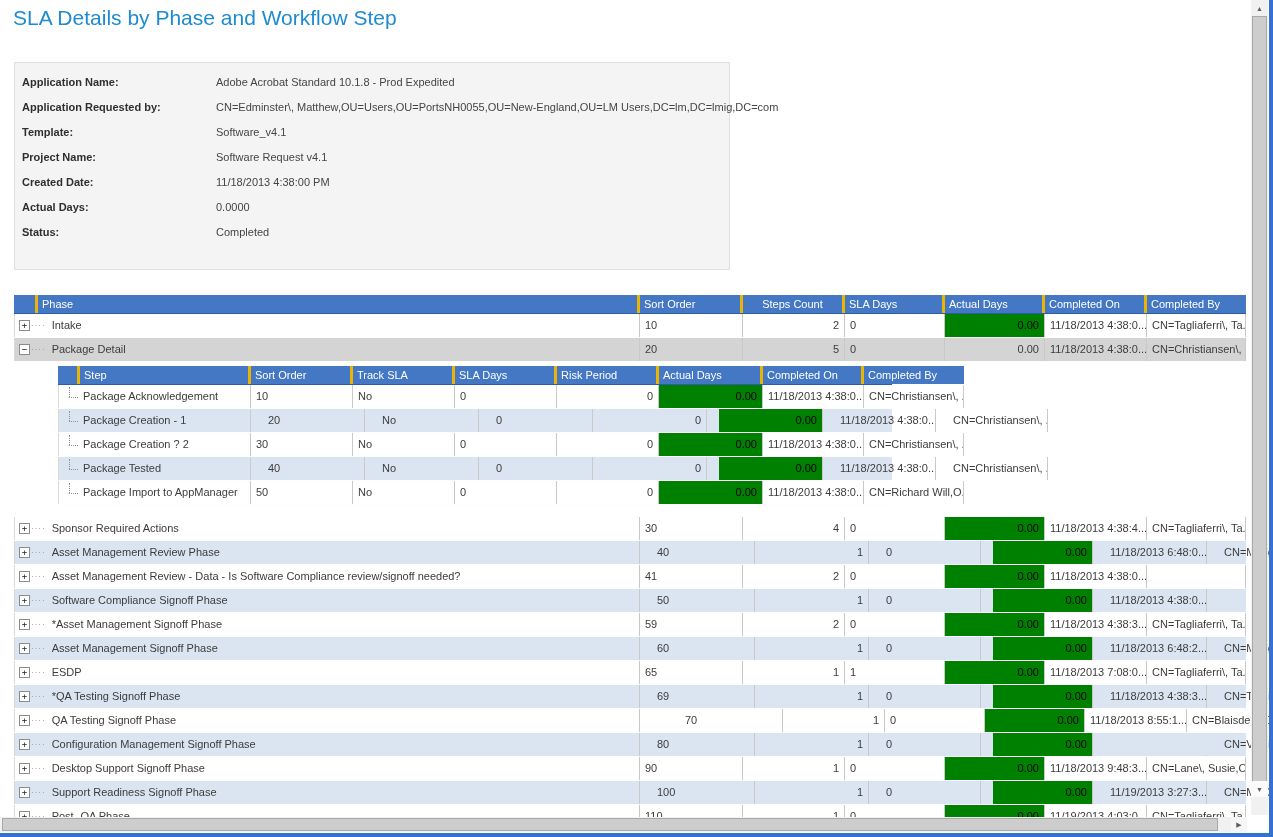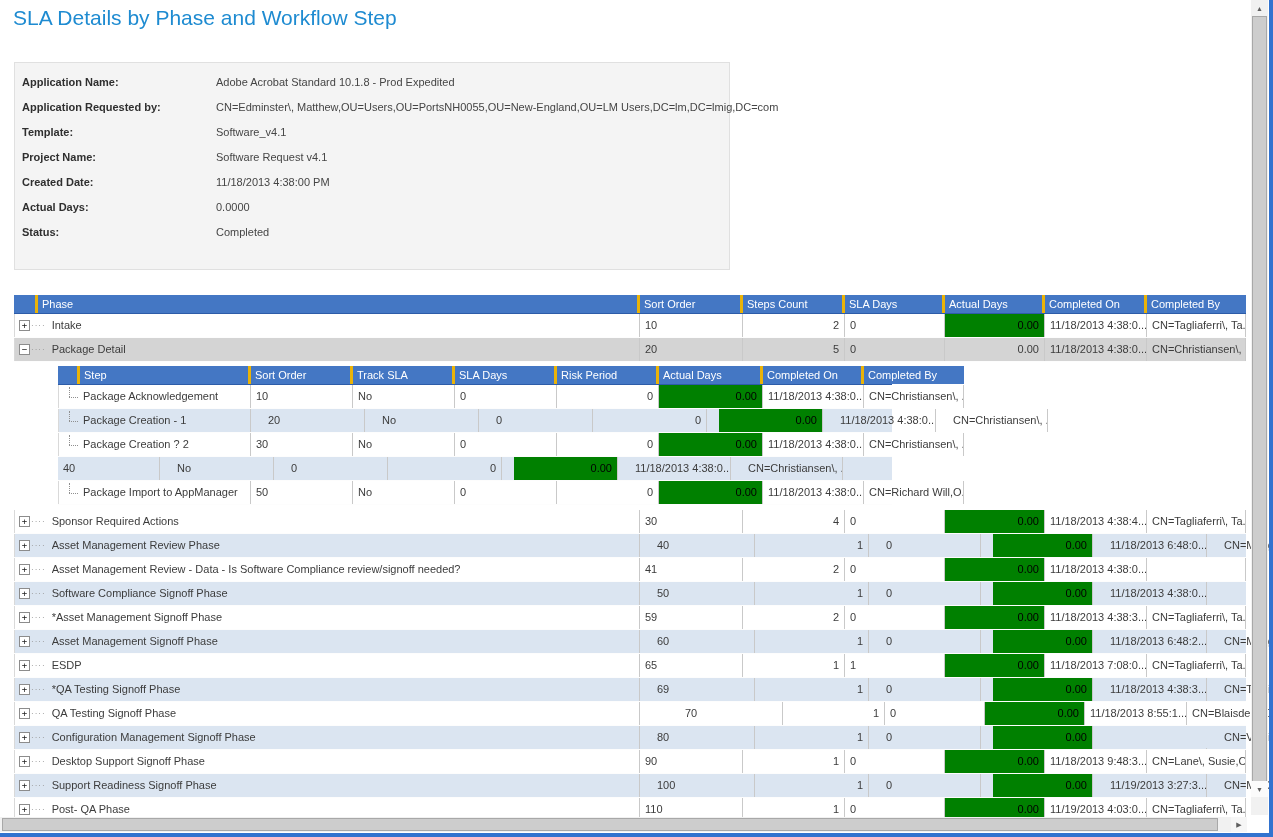--- a/index.html
+++ b/index.html
@@ -29,21 +29,21 @@
   .cell.first{display:flex;align-items:center;border-left:1px solid #d9d9d9;padding-left:4px;}
   .cell.num{text-align:right;}
   .cell.green{background:#008000;color:#000;}
   .expbox{flex:0 0 auto;width:9px;height:9px;border:1px solid #8c8c8c;background:#fff;
           font-size:9px;line-height:8px;text-align:center;color:#222;
           font-family:"DejaVu Sans Mono",monospace;cursor:pointer;}
   .dots{color:#9a9a9a;font-size:8px;margin:0 3px 0 1px;letter-spacing:1px;flex:0 0 auto;}
   .row-label{margin-left:3px;overflow:hidden;white-space:nowrap;}
 
   
-  .sub{margin:4px 0 5px 28px;width:834px;padding-left:16px;}
+  .sub{margin:4px 0 12px 28px;width:834px;padding-left:16px;}
   .tree{position:relative;flex:0 0 15px;height:24px;margin-right:2px;}
   .tree::before{content:"";position:absolute;left:6px;top:2px;height:10px;border-left:1px dotted #8f8f8f;}
   .tree::after{content:"";position:absolute;left:6px;top:12px;width:9px;border-top:1px dotted #8f8f8f;}
 
   
   .vscroll{position:absolute;top:0;right:5px;width:17px;height:815px;background:#f1f1f1;}
   .vthumb{position:absolute;left:1px;top:16px;width:15px;height:766px;background:#cdcdcd;
           border:1px solid #a8a8a8;box-sizing:border-box;}
   .sbtn{position:absolute;display:flex;align-items:center;justify-content:center;
         font-size:7px;color:#5f5f5f;cursor:pointer;}
@@ -91,21 +91,21 @@
         <div class="info-label">Status:</div>
         <div class="info-value">Completed</div>
       </div>
     </div>
 
   <div class="tbl" id="phase-table">
       <div class="hrow">
         <div class="hcell" style="width: 24px;"></div>
         <div class="hcell" style="width: 602px;">Phase</div>
         <div class="hcell" style="width: 103px;">Sort Order</div>
-        <div class="hcell" style="width: 102px;">Steps Count</div>
+        <div class="hcell" style="width: 102px; text-align: center;">Steps Count</div>
         <div class="hcell" style="width: 100px;">SLA Days</div>
         <div class="hcell" style="width: 100px;">Actual Days</div>
         <div class="hcell" style="width: 102px;">Completed On</div>
         <div class="hcell" style="width: 99px;">Completed By</div>
       </div>
       <div class="row white">
         <div class="cell first" style="width: 626px;">
           <span class="expbox">+</span>
           <span class="dots">····</span>
           <span class="row-label">Intake</span>
@@ -175,20 +175,24 @@
           </div>
           <div class="cell" style="width: 102px;">30</div>
           <div class="cell" style="width: 102px;">No</div>
           <div class="cell" style="width: 102px;">0</div>
           <div class="cell num" style="width: 102px;">0</div>
           <div class="cell num green" style="width: 104px;">0.00</div>
           <div class="cell" style="width: 101px;">11/18/2013 4:38:0...</div>
           <div class="cell" style="width: 100px;">CN=Christiansen\, ...</div>
         </div>
         <div class="row alt">
+          <div class="cell first" style="width: 193px;">
+            <span class="tree"></span>
+            <span class="row-label">Package Tested</span>
+          </div>
           <div class="cell" style="width: 102px;">40</div>
           <div class="cell" style="width: 102px;">No</div>
           <div class="cell" style="width: 102px;">0</div>
           <div class="cell num" style="width: 102px;">0</div>
           <div class="cell num green" style="width: 104px;">0.00</div>
           <div class="cell" style="width: 101px;">11/18/2013 4:38:0...</div>
           <div class="cell" style="width: 100px;">CN=Christiansen\, ...</div>
         </div>
         <div class="row white">
           <div class="cell first" style="width: 193px;">

